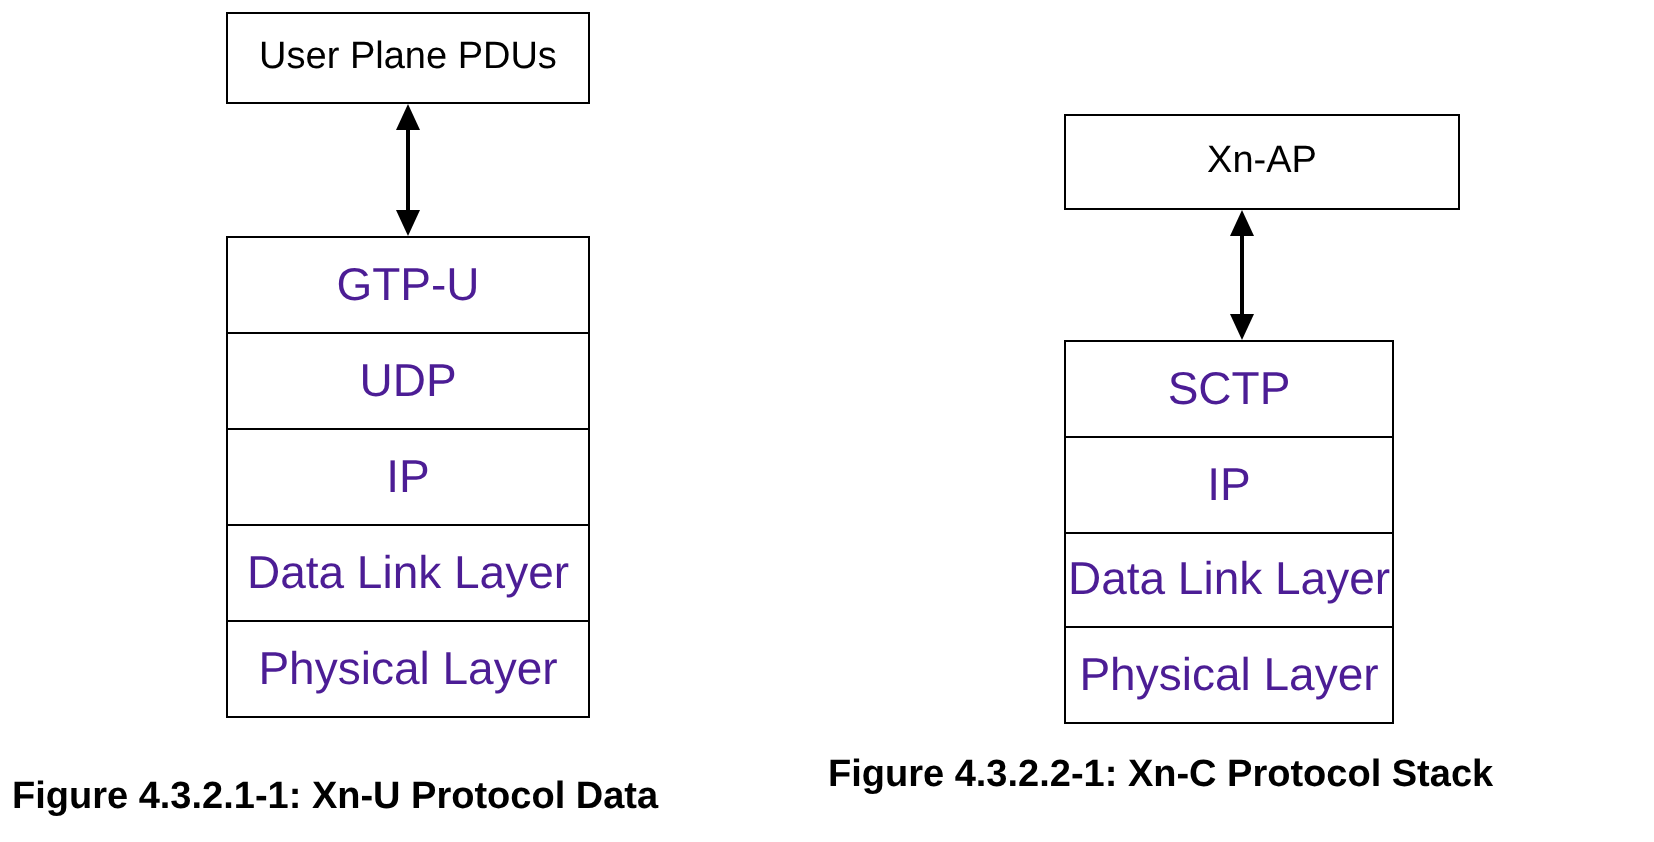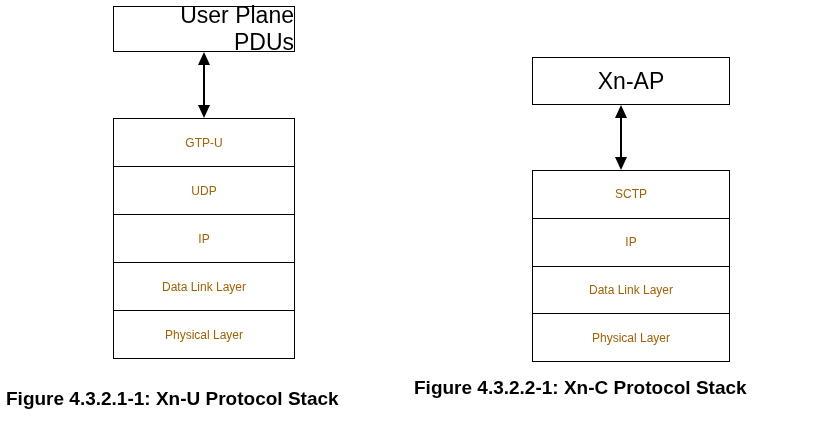--- a/index.html
+++ b/index.html
@@ -14,45 +14,45 @@
     overflow: hidden;
   }
 
   .box {
     position: absolute;
     border: 1.5px solid #000000;
     background: #ffffff;
     display: flex;
     align-items: center;
     justify-content: center;
-    font-size: 23px;
+    font-size: 19px;
     color: #000000;
     text-align: right;
   }
 
   .xnu-top-box { left: 113px; top: 6px;  width: 182px; height: 46px; }
   .xnc-top-box { left: 532px; top: 57px; width: 198px; height: 48px; }
 
   .stack {
     position: absolute;
     border: 1.5px solid #000000;
     background: #ffffff;
     display: flex;
     flex-direction: column;
   }
   .xnu-stack { left: 113px; top: 118px; width: 182px; height: 241px; }
-  .xnc-stack { left: 532px; top: 170px; width: 198px; height: 192px; }
+  .xnc-stack { left: 532px; top: 170px; width: 165px; height: 192px; }
 
   .layer {
     flex: 1;
     display: flex;
     align-items: center;
     justify-content: center;
-    font-size: 12px;
-    color: #a16207;
+    font-size: 23px;
+    color: #4c1d95;
     text-align: center;
   }
   .layer + .layer { border-top: 1.5px solid #000000; }
 
   .arrow { position: absolute; }
   .xnu-arrow { left: 196px; top: 52px; }
   .xnc-arrow { left: 613px; top: 105px; }
 
   .caption {
     position: absolute;
@@ -98,16 +98,16 @@
     <polygon points="8,65 14,52 2,52" fill="#000000"></polygon>
   </svg>
 
   <div class="stack xnc-stack">
     <div class="layer">SCTP</div>
     <div class="layer">IP</div>
     <div class="layer">Data Link Layer</div>
     <div class="layer">Physical Layer</div>
   </div>
 
-  <div class="caption caption-xnu">Figure 4.3.2.1-1: Xn-U Protocol Stack</div>
+  <div class="caption caption-xnu">Figure 4.3.2.1-1: Xn-U Protocol Data</div>
   <div class="caption caption-xnc">Figure 4.3.2.2-1: Xn-C Protocol Stack</div>
 
 </div>
 
 </body></html>

